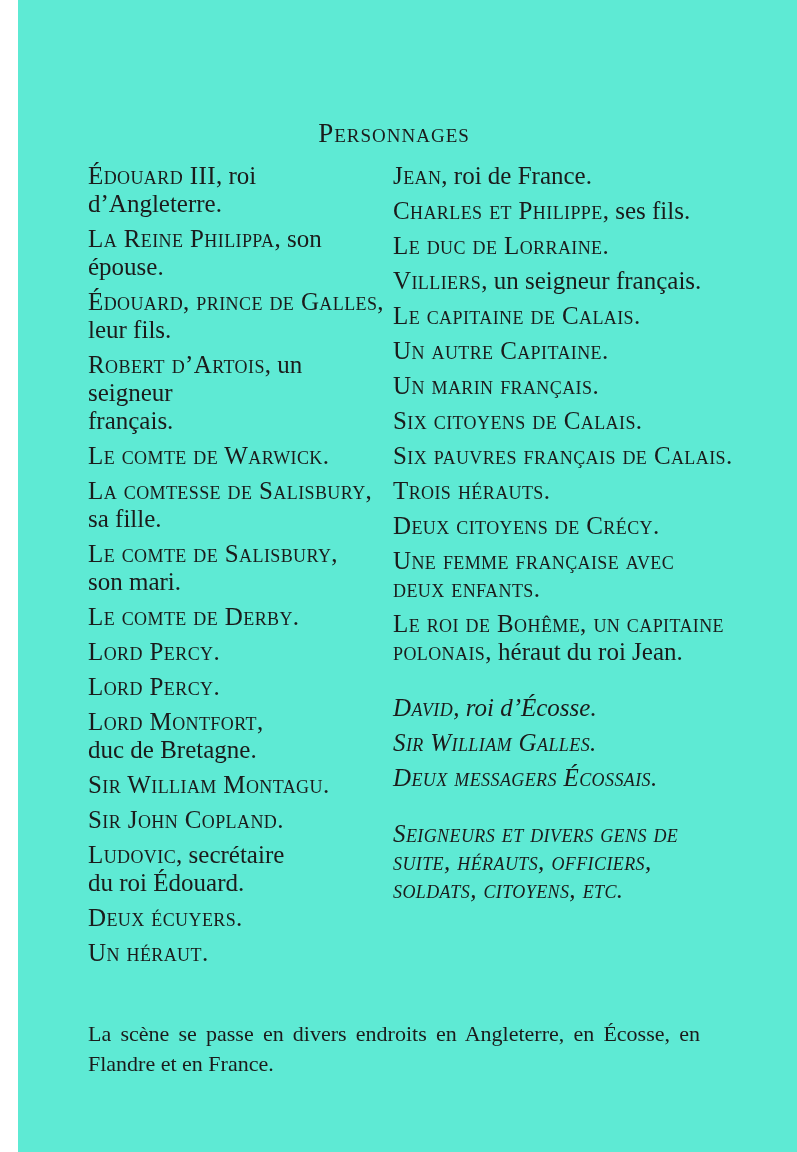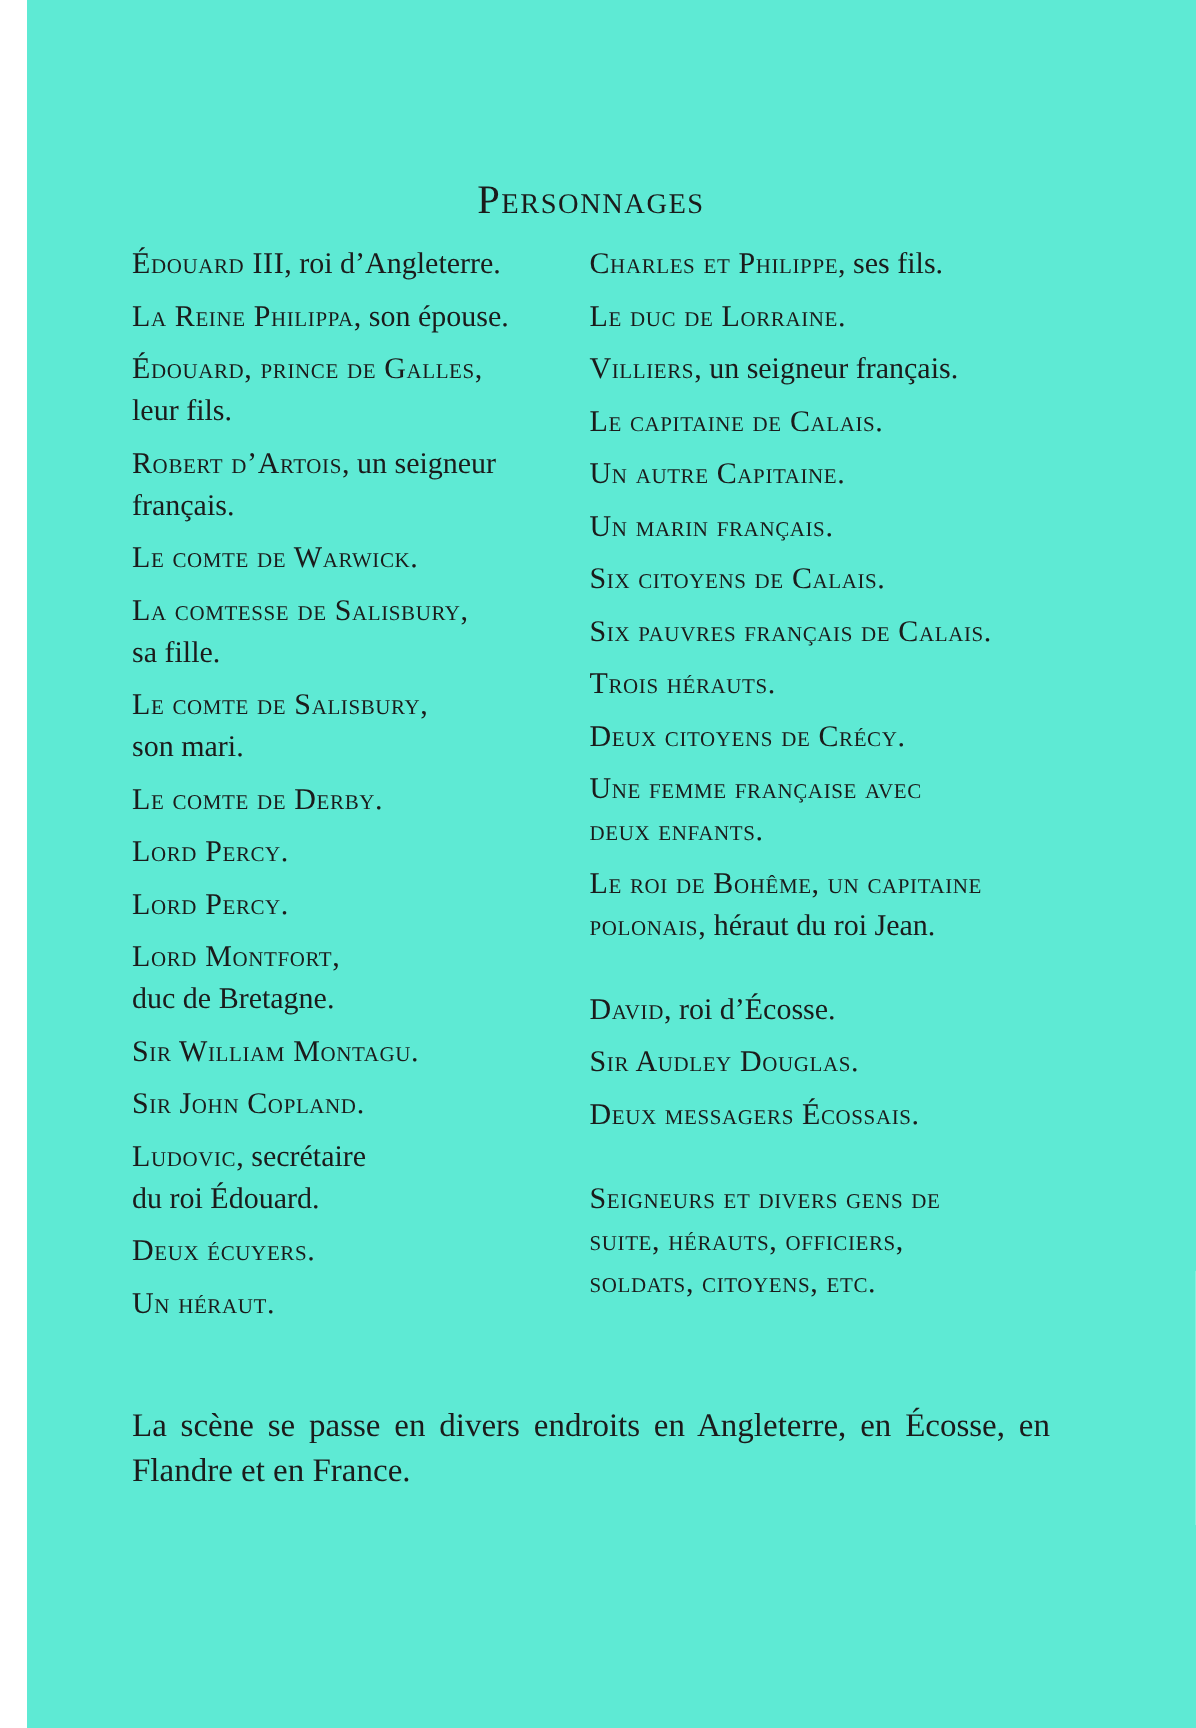--- a/index.html
+++ b/index.html
@@ -27,24 +27,24 @@
     font-variant: small-caps;
     letter-spacing: 1px;
   }
   .columns {
     display: flex;
     align-items: flex-start;
   }
   .col-left  { flex: 0 0 305px; width: 305px; }
   .col-right { flex: 0 0 360px; width: 360px; }
   .group { margin: 0; }
-  .group + .group { margin-top: 28px; }
+  .group + .group { margin-top: 28px; font-style: italic; }
   .entry {
     margin: 0 0 7px 0;
-    font-size: 20px;
+    font-size: 25px;
     line-height: 28px;
     white-space: pre-wrap;
   }
   .sc {
     font-variant: small-caps;
     letter-spacing: 0.4px;
   }
   .scene-note {
     width: 612px;
     margin: 45px 0 0 0;
@@ -80,38 +80,39 @@
           <p class="entry"><span class="sc">Sir William Montagu.</span></p>
           <p class="entry"><span class="sc">Sir John Copland.</span></p>
           <p class="entry"><span class="sc">Ludovic</span><span>, secrétaire
 du roi Édouard.</span></p>
           <p class="entry"><span class="sc">Deux écuyers.</span></p>
           <p class="entry"><span class="sc">Un héraut.</span></p>
         </div>
       </div>
     <div class="col-right" id="col-right">
         <div class="group">
+          <p class="entry"><span class="sc">Jean</span><span>, roi de France.</span></p>
           <p class="entry"><span class="sc">Charles et Philippe</span><span>, ses fils.</span></p>
           <p class="entry"><span class="sc">Le duc de Lorraine.</span></p>
           <p class="entry"><span class="sc">Villiers</span><span>, un seigneur français.</span></p>
           <p class="entry"><span class="sc">Le capitaine de Calais.</span></p>
           <p class="entry"><span class="sc">Un autre Capitaine.</span></p>
           <p class="entry"><span class="sc">Un marin français.</span></p>
           <p class="entry"><span class="sc">Six citoyens de Calais.</span></p>
           <p class="entry"><span class="sc">Six pauvres français de Calais.</span></p>
           <p class="entry"><span class="sc">Trois hérauts.</span></p>
           <p class="entry"><span class="sc">Deux citoyens de Crécy.</span></p>
           <p class="entry"><span class="sc">Une femme française avec
 deux enfants.</span></p>
           <p class="entry"><span class="sc">Le roi de Bohême, un capitaine
 polonais,</span><span> héraut du roi Jean.</span></p>
         </div>
         <div class="group">
           <p class="entry"><span class="sc">David</span><span>, roi d’Écosse.</span></p>
-          <p class="entry"><span class="sc">Sir Audley Douglas.</span></p>
+          <p class="entry"><span class="sc">Sir William Galles.</span></p>
           <p class="entry"><span class="sc">Deux messagers Écossais.</span></p>
         </div>
         <div class="group">
           <p class="entry"><span class="sc">Seigneurs et divers gens de
 suite, hérauts, officiers,
 soldats, citoyens, etc.</span></p>
         </div>
       </div>
   </div>
   <p class="scene-note">La scène se passe en divers endroits en Angleterre, en Écosse, en Flandre et en France.</p>

